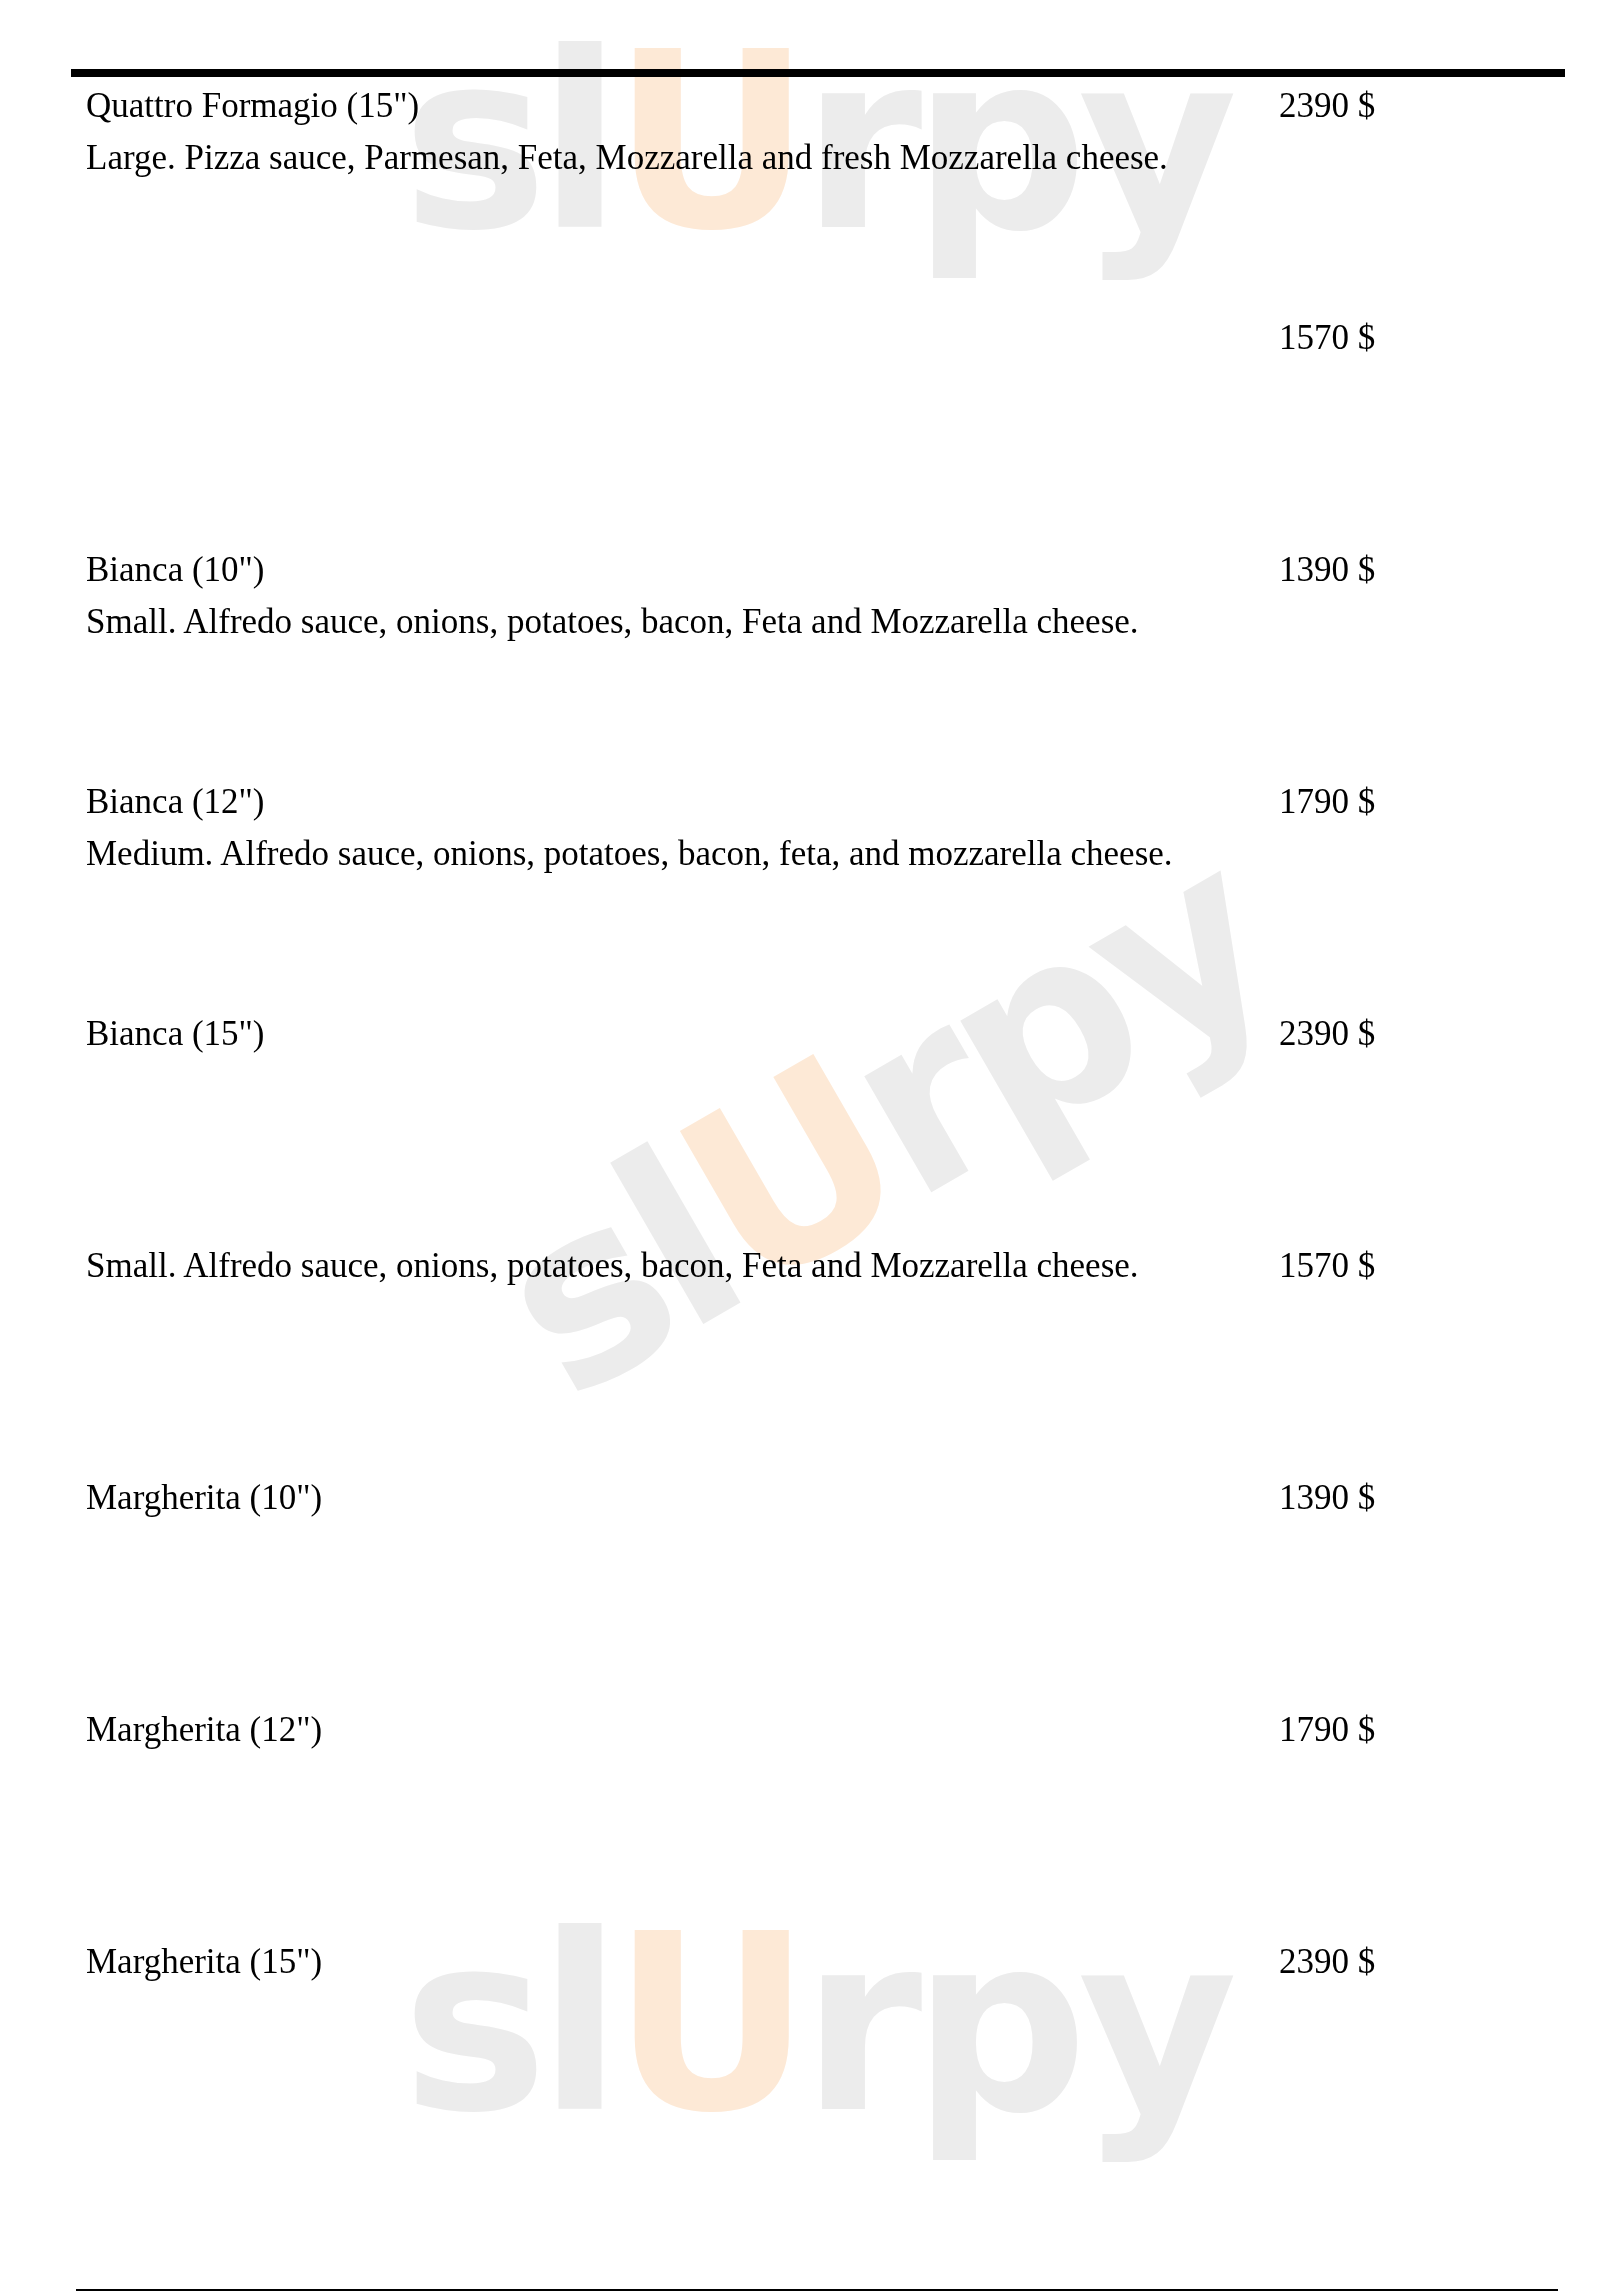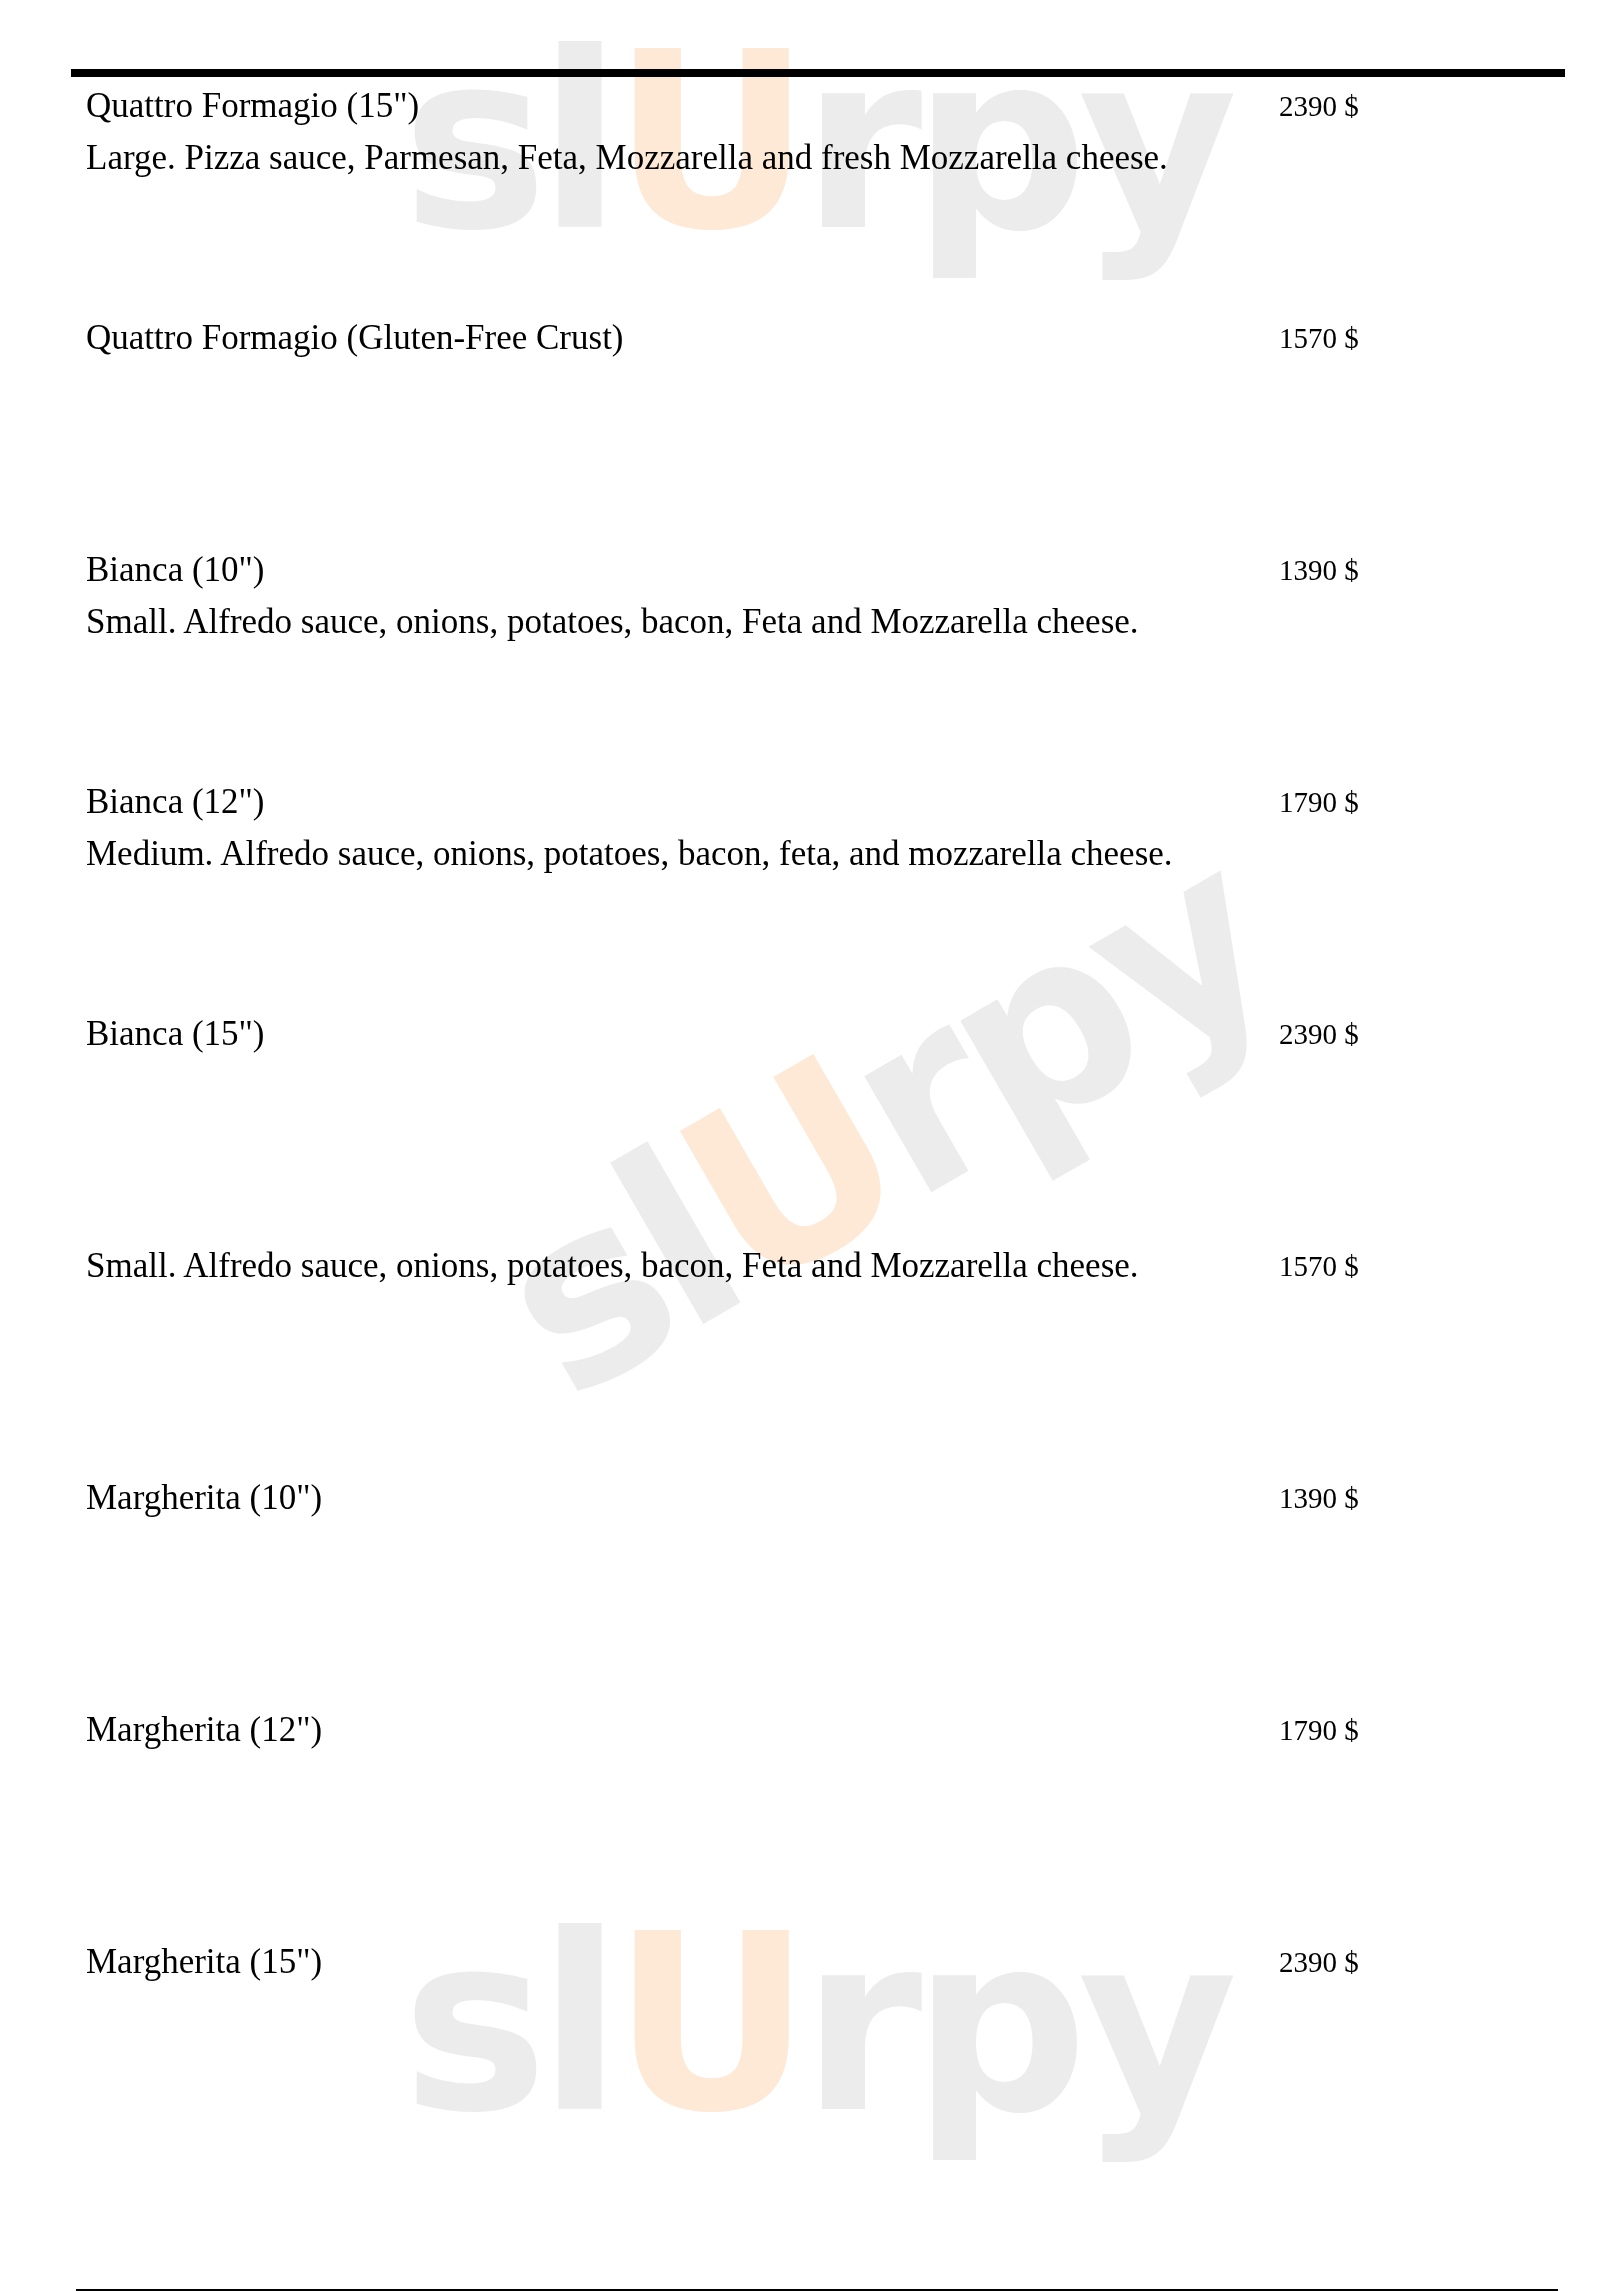--- a/index.html
+++ b/index.html
@@ -10,39 +10,38 @@
     .watermark { position: absolute; left: 402px; font-family: "DejaVu Sans", sans-serif; font-weight: bold;
                  font-size: 245px; letter-spacing: -9.8px; color: #ececec; white-space: nowrap; user-select: none; }
     .watermark .u { color: #fde9d6; }
     .wm1 { top: 0px; }
     .wm2 { top: 980px; transform: rotate(-30deg); left: 470px; }
     .wm3 { top: 1882px; }
     .menu { position: absolute; left: 86px; top: 80px; width: 1470px; }
     .item { position: relative; height: 232px; }
     .name, .desc { font-size: 35px; line-height: 52px; }
     .desc { width: 1176px; }
-    .price { position: absolute; left: 1193px; top: 0; font-size: 29px; line-height: 52px; }
+    .price { position: absolute; left: 1193px; top: 0; font-size: 35px; line-height: 52px; }
   </style>
 </head>
 <body>
 
 <div class="watermark wm1"><span>sl</span><span class="u">U</span><span>rpy</span></div>
 <div class="watermark wm2"><span>sl</span><span class="u">U</span><span>rpy</span></div>
 <div class="watermark wm3"><span>sl</span><span class="u">U</span><span>rpy</span></div>
 
 <div class="top-rule"></div>
 
 <div class="menu">
   <div class="item">
     <div class="name">Quattro Formagio (15")</div>
     <div class="desc">Large. Pizza sauce, Parmesan, Feta, Mozzarella and fresh Mozzarella cheese.</div>
     <div class="price">2390 $</div>
   </div>
   <div class="item">
-    <div class="name">Quattro Formagio (Gluten-Free Crust)</div>
     <div class="price">1570 $</div>
   </div>
   <div class="item">
     <div class="name">Bianca (10")</div>
     <div class="desc">Small. Alfredo sauce, onions, potatoes, bacon, Feta and Mozzarella cheese.</div>
     <div class="price">1390 $</div>
   </div>
   <div class="item">
     <div class="name">Bianca (12")</div>
     <div class="desc">Medium. Alfredo sauce, onions, potatoes, bacon, feta, and mozzarella cheese.</div>

